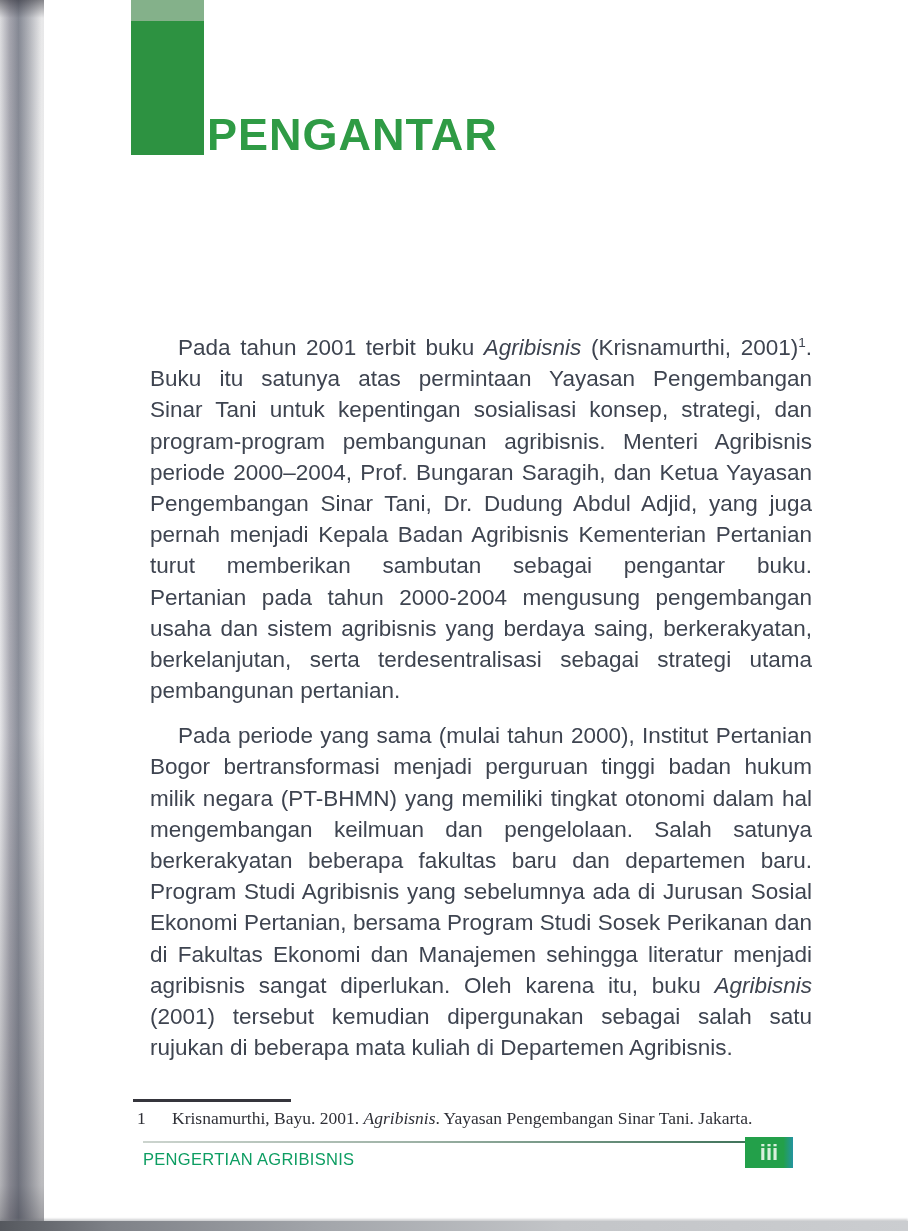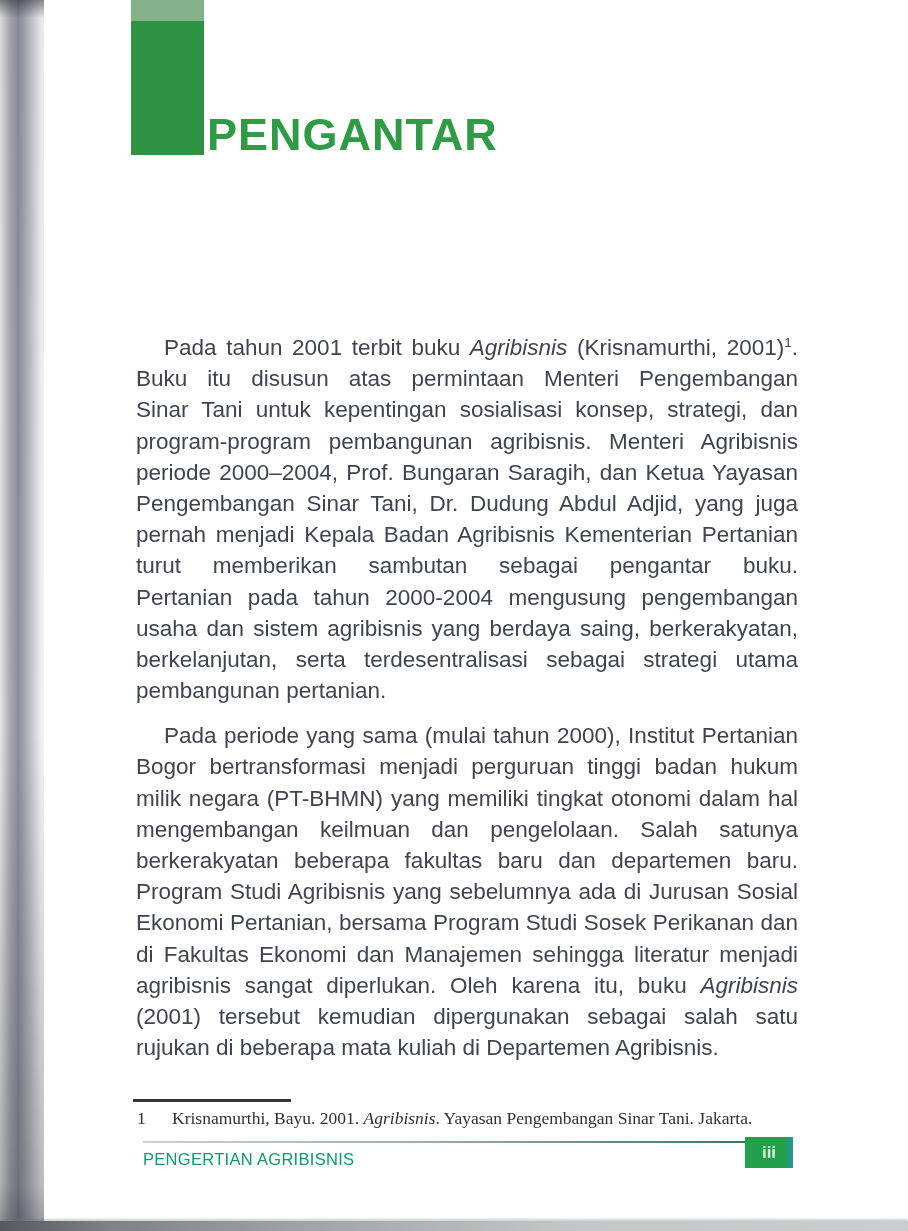--- a/index.html
+++ b/index.html
@@ -49,21 +49,21 @@
     font-size: 45px;
     font-weight: bold;
     letter-spacing: 1px;
     color: #2f9b45;
     line-height: 1;
   }
 
   
   .body-text {
     position: absolute;
-    left: 136px; top: 332px;
+    left: 150px; top: 332px;
     width: 662px;
     color: #3e4450;
     font-size: 22.5px;
     line-height: 31.2px;
   }
   .para + .para { margin-top: 14px; }
   .line {
     text-align: justify;
     text-align-last: justify;
     height: 31.2px;
@@ -108,42 +108,42 @@
     color: #0d9d62;
   }
   .page-badge {
     position: absolute;
     left: 745px; top: 1137px;
     width: 48px; height: 31px;
     background: linear-gradient(90deg, #23a04a 0%, #23a04a 80%, #2394a0 100%);
     display: flex;
     align-items: center;
     justify-content: center;
-    font-size: 17px;
+    font-size: 22px;
     font-weight: bold;
     color: #d9f0dd;
   }
 </style>
 </head>
 <body>
 
 <div class="page">
 
   <div class="scan-left"></div>
 
   <div class="chapter-bar">
     <div class="chapter-bar-top"></div>
   </div>
 
   <h1 class="chapter-title">PENGANTAR</h1>
 
   <div class="body-text" id="body-text">
       <div class="para">
         <div class="line indent"><span>Pada tahun 2001 terbit buku </span><em>Agribisnis</em><span> (Krisnamurthi, 2001)</span><sup>1</sup><span>.</span></div>
-        <div class="line"><span>Buku itu disusun atas permintaan Menteri Pengembangan</span></div>
+        <div class="line"><span>Buku itu satunya atas permintaan Yayasan Pengembangan</span></div>
         <div class="line"><span>Sinar Tani untuk kepentingan sosialisasi konsep, strategi, dan</span></div>
         <div class="line"><span>program-program pembangunan agribisnis. Menteri Agribisnis</span></div>
         <div class="line"><span>periode 2000–2004, Prof. Bungaran Saragih, dan Ketua Yayasan</span></div>
         <div class="line"><span>Pengembangan Sinar Tani, Dr. Dudung Abdul Adjid, yang juga</span></div>
         <div class="line"><span>pernah menjadi Kepala Badan Agribisnis Kementerian Pertanian</span></div>
         <div class="line"><span>turut memberikan sambutan sebagai pengantar buku. Kementerian</span></div>
         <div class="line"><span>Pertanian pada tahun 2000-2004 mengusung pengembangan</span></div>
         <div class="line"><span>usaha dan sistem agribisnis yang berdaya saing, berkerakyatan,</span></div>
         <div class="line"><span>berkelanjutan, serta terdesentralisasi sebagai strategi utama</span></div>
         <div class="line last"><span>pembangunan pertanian.</span></div>

